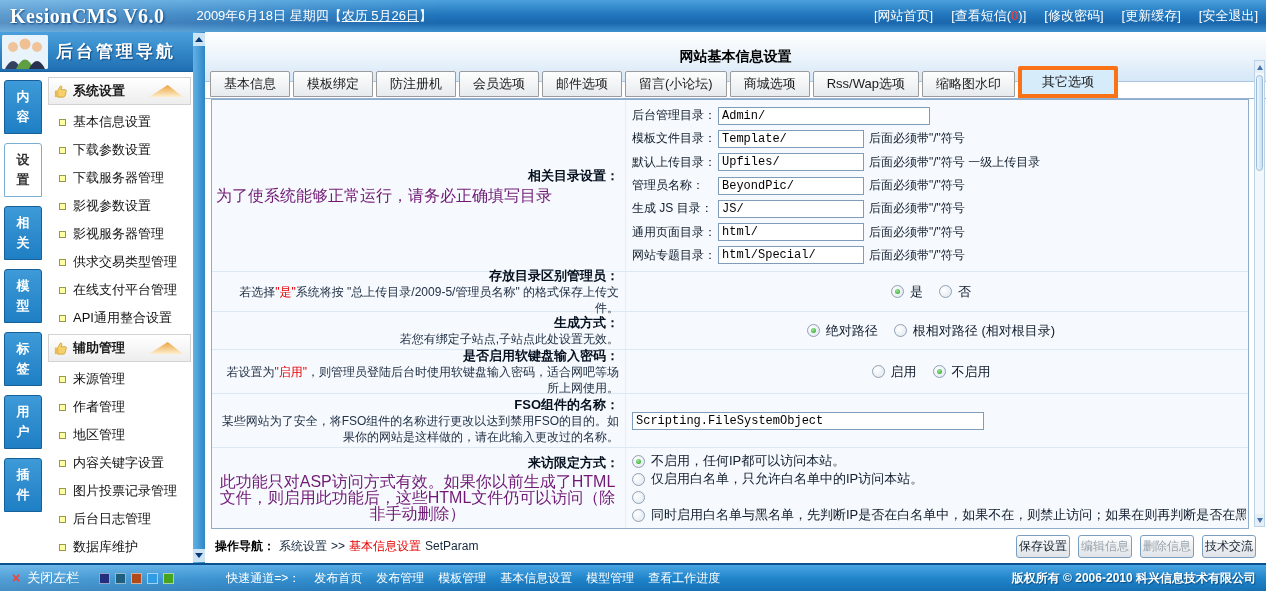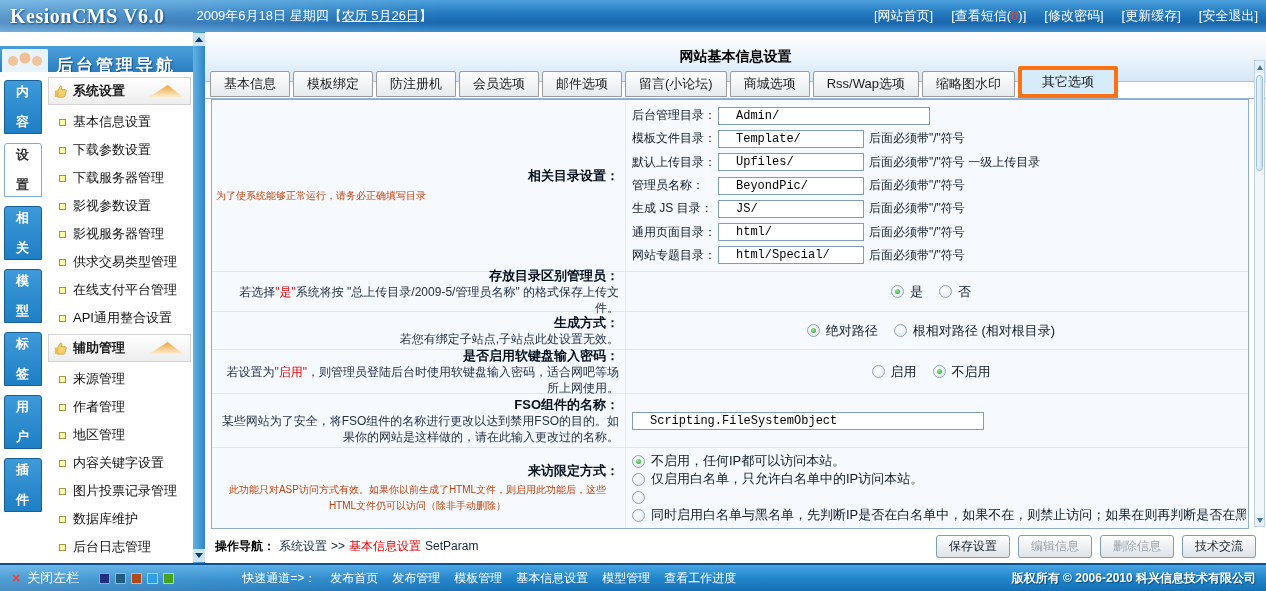--- a/index.html
+++ b/index.html
@@ -23,30 +23,30 @@
   
   .sidebar { width:205px; position:relative; background:#fff; flex:none; }
   .sb-scroll { position:absolute; right:0; top:0; bottom:0; width:12px;
     background:linear-gradient(90deg,#63b2e5,#2e86c6); }
   .sb-arrow { position:absolute; left:0; right:0; height:13px; background:#cde4f5; display:flex; align-items:center; justify-content:center; cursor:pointer; }
   .sb-arrow.up { top:1px; }
   .sb-arrow.down { bottom:1px; }
   .tri-up { width:0; height:0; border-left:4px solid transparent; border-right:4px solid transparent; border-bottom:5px solid #0b3a78; }
   .tri-down { width:0; height:0; border-left:4px solid transparent; border-right:4px solid transparent; border-top:5px solid #0b3a78; }
 
-  .sb-head { position:absolute; left:0; top:14px; right:12px; height:40px; display:flex; align-items:center; gap:8px;
+  .sb-head { position:absolute; left:0; top:0; right:12px; height:40px; display:flex; align-items:center; gap:8px;
     background:linear-gradient(180deg,#4aa0dc,#1e6fb2); border-bottom:1px solid #1a5f9e; }
   .avatar { width:46px; height:34px; margin-left:2px; background:#eef6fd; border-radius:2px; overflow:hidden; flex:none; }
   .sb-title { color:#fff; font-weight:bold; font-size:17px; letter-spacing:3px; text-shadow:1px 1px 1px #0d4a82; white-space:nowrap; }
 
   .sb-tabs { position:absolute; left:0; top:40px; width:46px; bottom:0; background:#fff; padding-top:8px; }
   .sb-tab { width:38px; margin:0 auto 9px auto; height:54px; border-radius:3px 3px 0 0;
     background:linear-gradient(180deg,#3e9ad8,#1f7fc4); border:1px solid #156099; color:#fff;
     font-weight:bold; font-size:13px; display:flex; align-items:center; justify-content:center; cursor:pointer; }
-  .sb-tab span { width:14px; word-break:break-all; text-align:left; line-height:30px; }
+  .sb-tab span { width:14px; word-break:break-all; text-align:center; line-height:20px; }
   .sb-tab.active { background:#fff; color:#333; border-color:#7aafd4; }
 
   .sb-menu { position:absolute; left:46px; top:40px; right:12px; bottom:0; background:#fff; padding-top:3px; overflow:hidden; }
   .menu-sec { margin:2px 2px 3px 2px; background:linear-gradient(180deg,#ffffff,#ededed);
     border:1px solid #d2d2d2; display:flex; align-items:center; gap:5px; padding:4px 4px; font-weight:bold; font-size:13px; color:#1a1a1a; cursor:pointer; }
   .menu-sec .swoosh { margin-left:auto; margin-right:2px; }
   .menu-item { display:flex; align-items:center; gap:7px; padding:5px 0 5px 13px; font-size:13px; color:#101010; cursor:pointer; white-space:nowrap; }
   .bullet { width:7px; height:7px; background:#ffffa6; border:1px solid #98984c; flex:none; }
 
   
@@ -61,27 +61,27 @@
 
   .m-body { flex:1; margin:0 17px 0 6px; border:1px solid #8fadc9; background:#f6f9fd; overflow:hidden; display:flex; flex-direction:column; }
   .frow { display:flex; border-bottom:1px solid #dce8f4; }
   .frow:last-child { border-bottom:none; flex:1; }
   .fl { width:414px; flex:none; border-right:1px solid #e4eef7; padding:4px 6px 4px 4px;
     display:flex; flex-direction:column; justify-content:center; color:#223246; line-height:16px; }
   .fl-label { text-align:right; font-weight:bold; color:#05101f; font-size:13px; }
   .fl-desc { text-align:right; font-size:12px; }
   .fr { flex:1; padding:4px 2px 4px 6px; display:flex; flex-direction:column; justify-content:center; min-width:0; }
   .red { color:#e60000; }
-  .note-red { color:#c2410c; font-size:10px; }
+  .note-red { color:#701a75; font-size:16px; }
 
   .row-dirs { height:172px; }
   .row-dirs .fl .note-red { text-align:left; margin-top:4px; }
   .dir-line { display:flex; align-items:center; height:24px; white-space:nowrap; }
   .dir-label { width:86px; flex:none; font-size:12px; color:#101c2c; }
-  input.fld { height:18px; border:1px solid #7f9db9; background:#fff; font:12px "Liberation Mono",monospace; padding:1px 17px; margin-right:5px; }
+  input.fld { height:18px; border:1px solid #7f9db9; background:#fff; font:12px "Liberation Mono",monospace; padding:1px 3px; margin-right:5px; }
   .w-admin { width:212px; } .w-std { width:146px; } .w-fso { width:352px; }
   .dir-hint { font-size:12px; color:#101c2c; }
 
   .row-admindir { min-height:38px; }
   .row-gen { min-height:38px; }
   .row-softkb { min-height:44px; }
   .row-fso { min-height:54px; }
 
   .opts-inline { flex-direction:row !important; align-items:center; }
   .radio { width:13px; height:13px; border-radius:50%; border:1px solid #90a2b6; flex:none;
@@ -89,42 +89,42 @@
   .radio.checked::after { content:""; position:absolute; left:3px; top:3px; right:3px; bottom:3px; border-radius:50%;
     background:radial-gradient(circle at 40% 35%,#9ce796,#1f9e1f); }
   .opt-label { font-size:13px; color:#101c2c; margin:0 16px 0 6px; white-space:nowrap; }
   .opt-line { display:flex; align-items:center; height:18px; white-space:nowrap; overflow:hidden; }
   .row-access .fl .note-red { text-align:center; margin-top:3px; }
 
   .m-opnav { height:34px; background:#fff; display:flex; align-items:center; padding:0 10px; justify-content:space-between; }
   .opnav-left { display:flex; align-items:center; gap:4px; font-size:12px; color:#12263c; white-space:nowrap; }
   .opnav-left .b { font-weight:bold; color:#000; }
   .btns { display:flex; gap:8px; }
-  .btn { height:23px; padding:2px 12px; border:1px solid #7c9ebe; border-radius:3px;
+  .btn { height:23px; padding:2px 2px; border:1px solid #7c9ebe; border-radius:3px;
     background:linear-gradient(180deg,#ffffff,#eef0f2 50%,#dfe3e8); box-shadow:inset 0 1px 0 #fff;
     font-size:12px; color:#14212f; cursor:pointer; white-space:nowrap; }
   .btn.disabled { color:#9aa4ad; cursor:default; }
 
   .m-scroll { position:absolute; right:1px; top:28px; bottom:36px; width:11px; background:#f2f7fc; border:1px solid #bcd2e6; }
   .ms-arrow { position:absolute; left:0; right:0; height:12px; display:flex; align-items:center; justify-content:center; background:#e6eff8; cursor:pointer; }
   .ms-arrow.up { top:0; } .ms-arrow.down { bottom:0; }
   .ms-tri-up { width:0;height:0;border-left:3px solid transparent;border-right:3px solid transparent;border-bottom:5px solid #3f74ad; }
   .ms-tri-down { width:0;height:0;border-left:3px solid transparent;border-right:3px solid transparent;border-top:5px solid #3f74ad; }
   .ms-thumb { position:absolute; left:1px; right:1px; top:14px; height:96px; border:1px solid #9cbcd9; border-radius:4px;
     background:linear-gradient(90deg,#eef6fd,#cadff2); cursor:pointer; }
 
   
   .footer { height:28px; display:flex; align-items:center; color:#fff; position:relative; border-top:2px solid #0b518f;
     background:linear-gradient(100deg,rgba(255,255,255,.22) 0%,rgba(255,255,255,0) 40%),
                linear-gradient(180deg,#49a5e3 0%,#1f83c9 55%,#1670b4 100%); }
   .close-left { display:flex; align-items:center; gap:7px; margin-left:12px; font-size:13px; cursor:pointer; }
   .close-x { color:#ff3b30; font-weight:bold; font-size:14px; }
   .squares { display:flex; gap:5px; margin-left:20px; }
   .sq { width:11px; height:11px; border:1px solid rgba(255,255,255,.55); cursor:pointer; }
-  .quick { display:flex; align-items:center; gap:14px; margin-left:68px; font-size:12px; }
+  .quick { display:flex; align-items:center; gap:14px; margin-left:52px; font-size:12px; }
   .quick span { cursor:pointer; white-space:nowrap; }
   .copyright { margin-left:auto; margin-right:10px; font-weight:bold; font-size:12px; text-shadow:1px 1px 1px #084f86; white-space:nowrap; }
 </style>
 </head>
 <body>
 
 <div class="topbar">
   <div class="logo">KesionCMS V6.0</div>
   <div class="topdate">
     <span>2009年6月18日 星期四【</span><span class="lunar">农历 5月26日</span><span>】</span>
@@ -261,25 +261,25 @@
       <div class="menu-item">
           <span class="bullet"></span>
           <span>内容关键字设置</span>
         </div>
       <div class="menu-item">
           <span class="bullet"></span>
           <span>图片投票记录管理</span>
         </div>
       <div class="menu-item">
           <span class="bullet"></span>
+          <span>后台日志管理</span>
+        </div>
+      <div class="menu-item">
+          <span class="bullet"></span>
           <span>数据库维护</span>
-        </div>
-      <div class="menu-item">
-          <span class="bullet"></span>
-          <span>后台日志管理</span>
         </div>
       <div class="menu-item"></div>
 
     </div>
 
     <div class="sb-scroll">
       <div class="sb-arrow up">
           <div class="tri-up"></div>
         </div>
       <div class="sb-arrow down">

